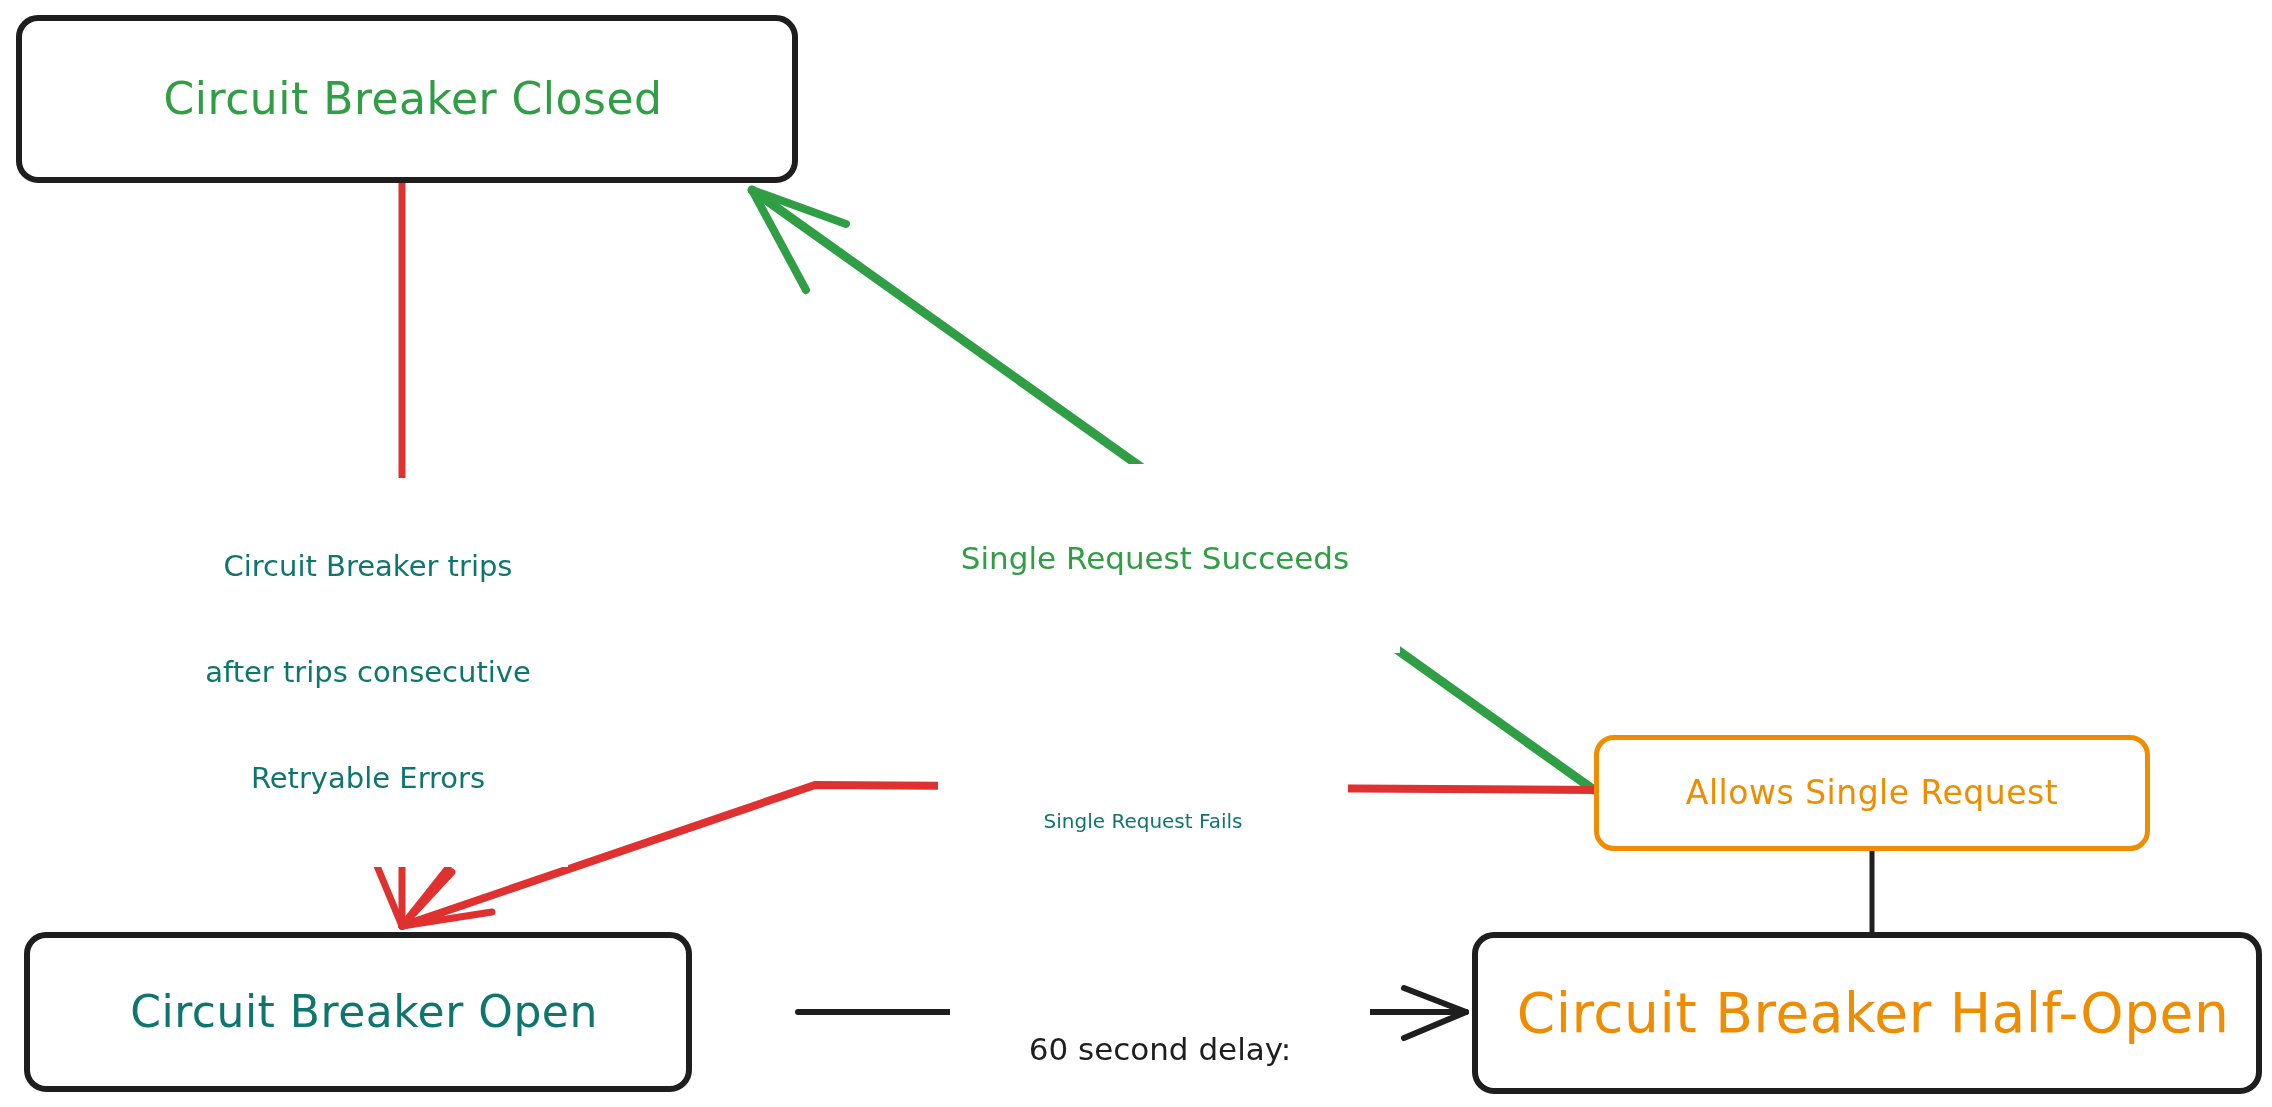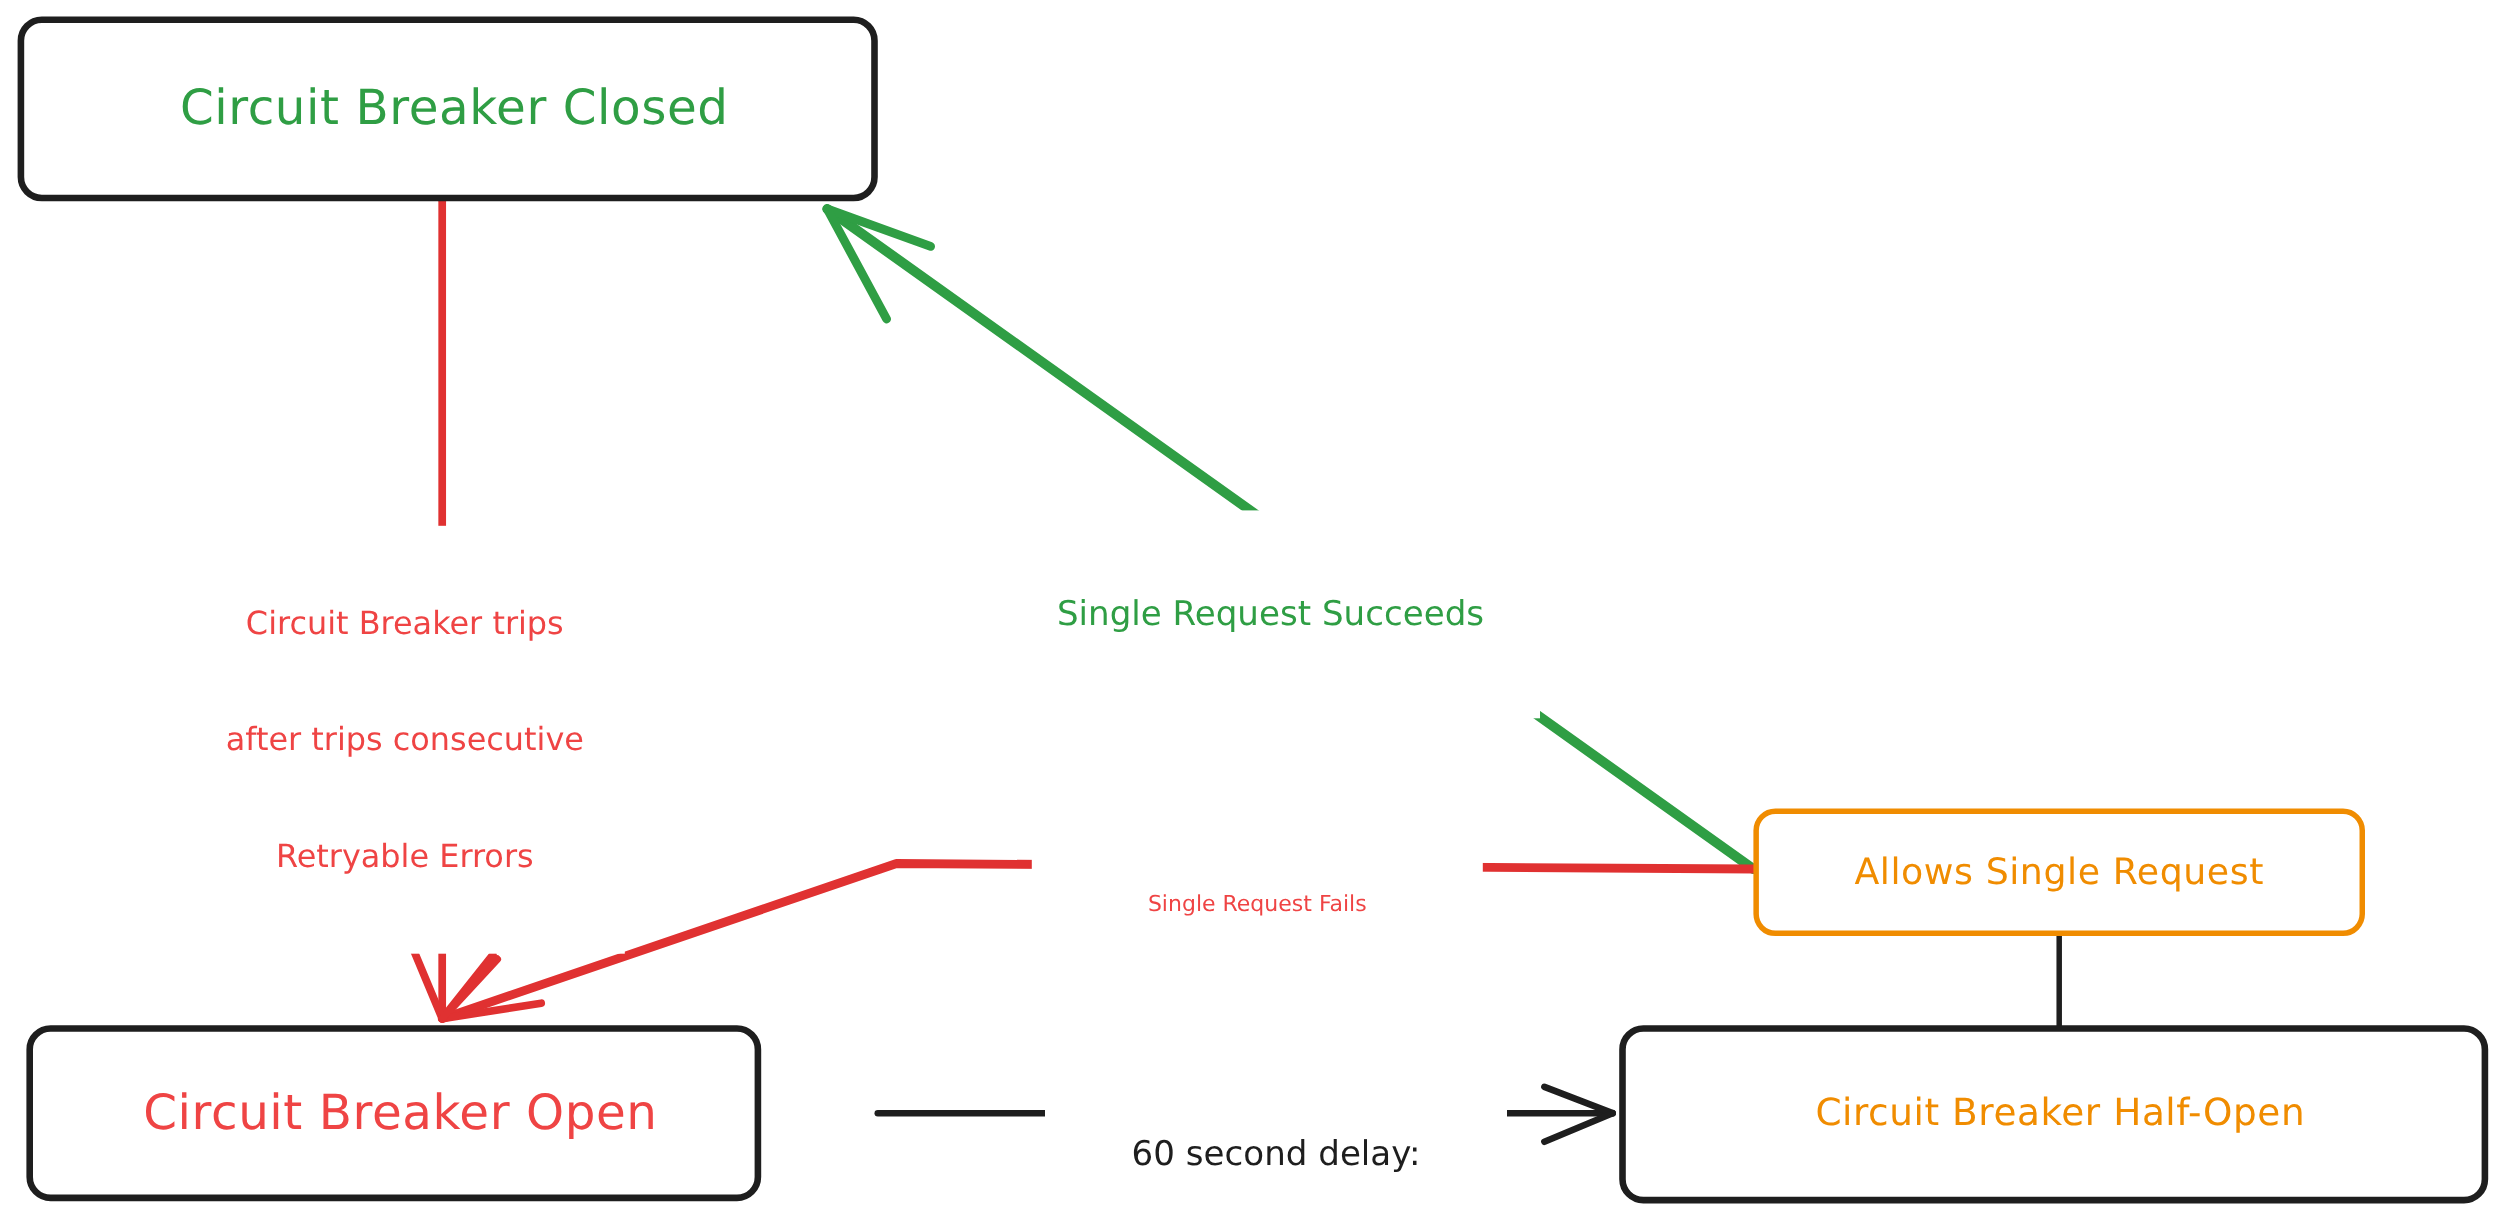--- a/index.html
+++ b/index.html
@@ -45,21 +45,21 @@
     border-radius: 20px;
   }
   .node-label {
     font-family: "DejaVu Sans", sans-serif;
     font-weight: 400;
     letter-spacing: 0.5px;
     line-height: 1.1;
     white-space: nowrap;
   }
   .t-green  { color: #2f9e44; }
-  .t-red    { color: #ef4444; }
+  .t-red    { color: #0f766e; }
   .t-orange { color: #f08c00; }
   .t-black  { color: #1e1e1e; }
 
   .edge-label {
     position: absolute;
     font-family: "DejaVu Sans", sans-serif;
     line-height: 1.22;
     text-align: center;
     white-space: pre;
     z-index: 4;
@@ -68,21 +68,21 @@
   }
 
   
   #node-closed    { left: 16px;   top: 15px;   width: 782px;  height: 168px; }
   #node-open      { left: 24px;   top: 932px;  width: 668px;  height: 160px; }
   #node-half-open { left: 1472px; top: 932px;  width: 790px;  height: 162px; }
   #node-allows    { left: 1594px; top: 735px;  width: 556px;  height: 116px; }
 
   #label-closed    { font-size: 44px; }
   #label-open      { font-size: 44px; }
-  #label-half-open { font-size: 34px; }
+  #label-half-open { font-size: 55px; }
   #label-allows    { font-size: 33px; }
 
   #edge-trips        { left: 168px;  top: 478px;  width: 400px;  font-size: 29px; }
   #edge-succeeds     { left: 910px;  top: 464px;  width: 490px;  font-size: 31px; }
   #edge-fails        { left: 938px;  top: 760px;  width: 410px;  font-size: 20px; }
   #edge-delay        { left: 950px;  top: 955px;  width: 420px;  font-size: 31px; }
 </style>
 </head>
 <body>
 

